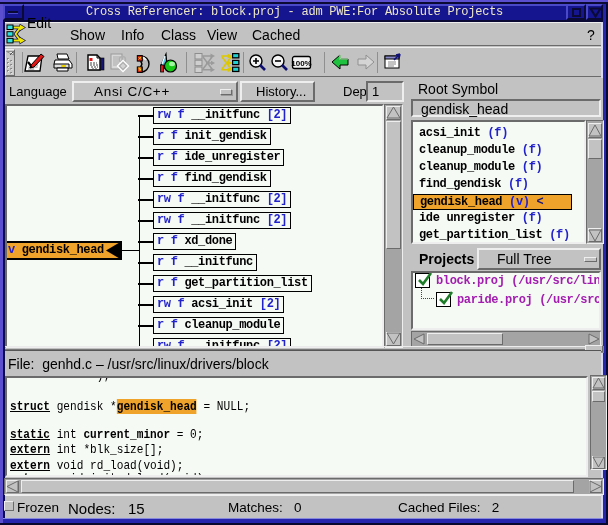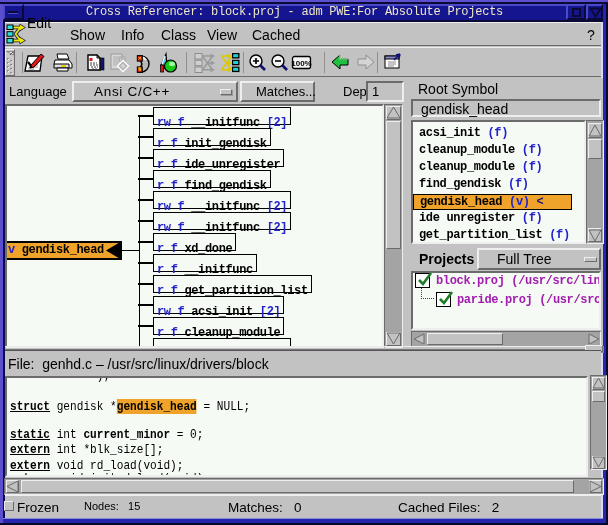--- a/index.html
+++ b/index.html
@@ -12,21 +12,21 @@
 .out2{border:2px solid;border-color:#eeeeee #6b6b6b #6b6b6b #eeeeee;}
 .in1{border:1px solid;border-color:#6b6b6b #eeeeee #eeeeee #6b6b6b;}
 .in2{border:2px solid;border-color:#6b6b6b #eeeeee #eeeeee #6b6b6b;}
 .white{background:#f5faf4;}
 .mono{font-family:"Liberation Mono",monospace;}
 .bold{font-weight:bold;}
 .blue{color:#2222cc;}
 .lbl{font-size:12.5px;color:#000;}
 .nodebox{position:absolute;height:17px;border:1px solid #000;background:#f5faf4;letter-spacing:-0.35px;
  font-family:"Liberation Mono",monospace;font-weight:bold;font-size:12px;
- line-height:15px;padding:8px 3px;white-space:nowrap;color:#000;}
+ line-height:15px;padding:0 3px;white-space:nowrap;color:#000;}
 .codeline{position:absolute;left:3px;white-space:pre;
  font-family:"Liberation Mono",monospace;font-size:13px;line-height:14px;
  transform:scaleX(0.855);transform-origin:0 0;color:#000;}
 .kw{font-weight:bold;text-decoration:underline;}
 .trough{background:#a4a4a4;}
 .sbthumb{position:absolute;background:#c2c2c2;
  border:1px solid;border-color:#eeeeee #6b6b6b #6b6b6b #eeeeee;}
 .symrow{height:17px;line-height:17px;padding-left:6px;white-space:nowrap;letter-spacing:-0.35px;
  font-family:"Liberation Mono",monospace;font-weight:bold;font-size:12px;color:#000;}
 #symsel{background:#efa32a;border:1px solid #000;height:16px;line-height:14px;margin-top:1px;
@@ -250,21 +250,21 @@
   <path d="M10 7 L16 1 m0 0 l-4 1 m4 -1 l-1 4" stroke="#10107a" stroke-width="1.6" fill="none"></path>
  </g>
 </svg>
 
 <div class="abs grey" style="left:5px;top:78px;width:399px;height:27px;"></div>
 <div class="abs lbl" style="left:9px;top:84px;font-size:13px;">Language</div>
 <div class="abs out2 grey" style="left:72px;top:81px;width:166px;height:21px;"></div>
 <div class="abs lbl" style="left:94px;top:84px;font-size:13.5px;letter-spacing:0.7px;">Ansi C/C++</div>
 <div class="abs" style="left:220px;top:89px;width:12px;height:6px;background:#c2c2c2;border:1px solid;border-color:#eee #6b6b6b #6b6b6b #eee;box-shadow:1px 1px 0 #9a9a9a;"></div>
 <div class="abs out2 grey" style="left:240px;top:81px;width:75px;height:21px;"></div>
-<div class="abs lbl" style="left:256px;top:84px;font-size:13px;">Matches...</div>
+<div class="abs lbl" style="left:256px;top:84px;font-size:13px;">History...</div>
 <div class="abs lbl" style="left:323px;top:84px;font-size:13px;margin-left:20px;">Depth</div>
 <div class="abs in2" style="left:366px;top:81px;width:38px;height:21px;background:#c2c2c2;"></div>
 <div class="abs lbl" style="left:372px;top:84px;font-size:13px;">1</div>
 
 <div class="abs in2 white" style="left:5px;top:104px;width:379px;height:244px;overflow:hidden;" id="graph">
 
  <div class="abs" style="left:132px;top:10px;width:1px;height:234px;background:#000;"></div>
   <div class="nodebox" style="left:146px;top:1px;"><span class="blue">rw f</span> __initfunc <span class="blue">[2]</span></div>
  <div class="nodebox" style="left:146px;top:22px;"><span class="blue">r f</span> init_gendisk</div>
  <div class="nodebox" style="left:146px;top:43px;"><span class="blue">r f</span> ide_unregister</div>
@@ -368,21 +368,21 @@
 <div class="sbthumb" style="left:592px;top:456px;width:13px;height:13px;"></div>
 
 <div class="abs in1 trough" style="left:4px;top:478px;width:600px;height:17px;"></div>
 <div class="sbthumb" style="left:6px;top:480px;width:13px;height:13px;"></div>
 <div class="sbthumb" style="left:21px;top:480px;width:553px;height:13px;"></div>
 <div class="sbthumb" style="left:589px;top:480px;width:13px;height:13px;"></div>
 
 <div class="abs grey" style="left:5px;top:495px;width:596px;height:23px;border-top:1px solid #eee;"></div>
 <div class="abs out1 grey" style="left:4px;top:501px;width:10px;height:10px;"></div>
 <div class="abs lbl" style="left:17px;top:500px;font-size:13.5px;">Frozen</div>
-<div class="abs lbl" style="left:68px;top:500px;font-size:11px;margin-left:16px;">Nodes:&nbsp;&nbsp;&nbsp;15</div>
+<div class="abs lbl" style="left:68px;top:500px;font-size:15px;">Nodes:&nbsp;&nbsp;&nbsp;15</div>
 <div class="abs lbl" style="left:228px;top:500px;font-size:13.5px;">Matches:&nbsp;&nbsp;&nbsp;0</div>
 <div class="abs lbl" style="left:398px;top:500px;font-size:13.5px;">Cached Files:&nbsp;&nbsp;&nbsp;2</div>
 
 <svg class="abs" style="left:0;top:0;pointer-events:none;" width="608" height="525">
 <polygon points="393.5,107 400,118 387,118" fill="#c2c2c2" stroke="#6b6b6b" stroke-width="1"></polygon>
 <polygon points="387,333 400,333 393.5,344" fill="#c2c2c2" stroke="#6b6b6b" stroke-width="1"></polygon>
 <polygon points="595.0,125 601,136 589,136" fill="#c2c2c2" stroke="#6b6b6b" stroke-width="1"></polygon>
 <polygon points="589,230 601,230 595.0,241" fill="#c2c2c2" stroke="#6b6b6b" stroke-width="1"></polygon>
 <polygon points="598.5,378 604,388 593,388" fill="#c2c2c2" stroke="#6b6b6b" stroke-width="1"></polygon>
 <polygon points="593,457 604,457 598.5,467" fill="#c2c2c2" stroke="#6b6b6b" stroke-width="1"></polygon>

